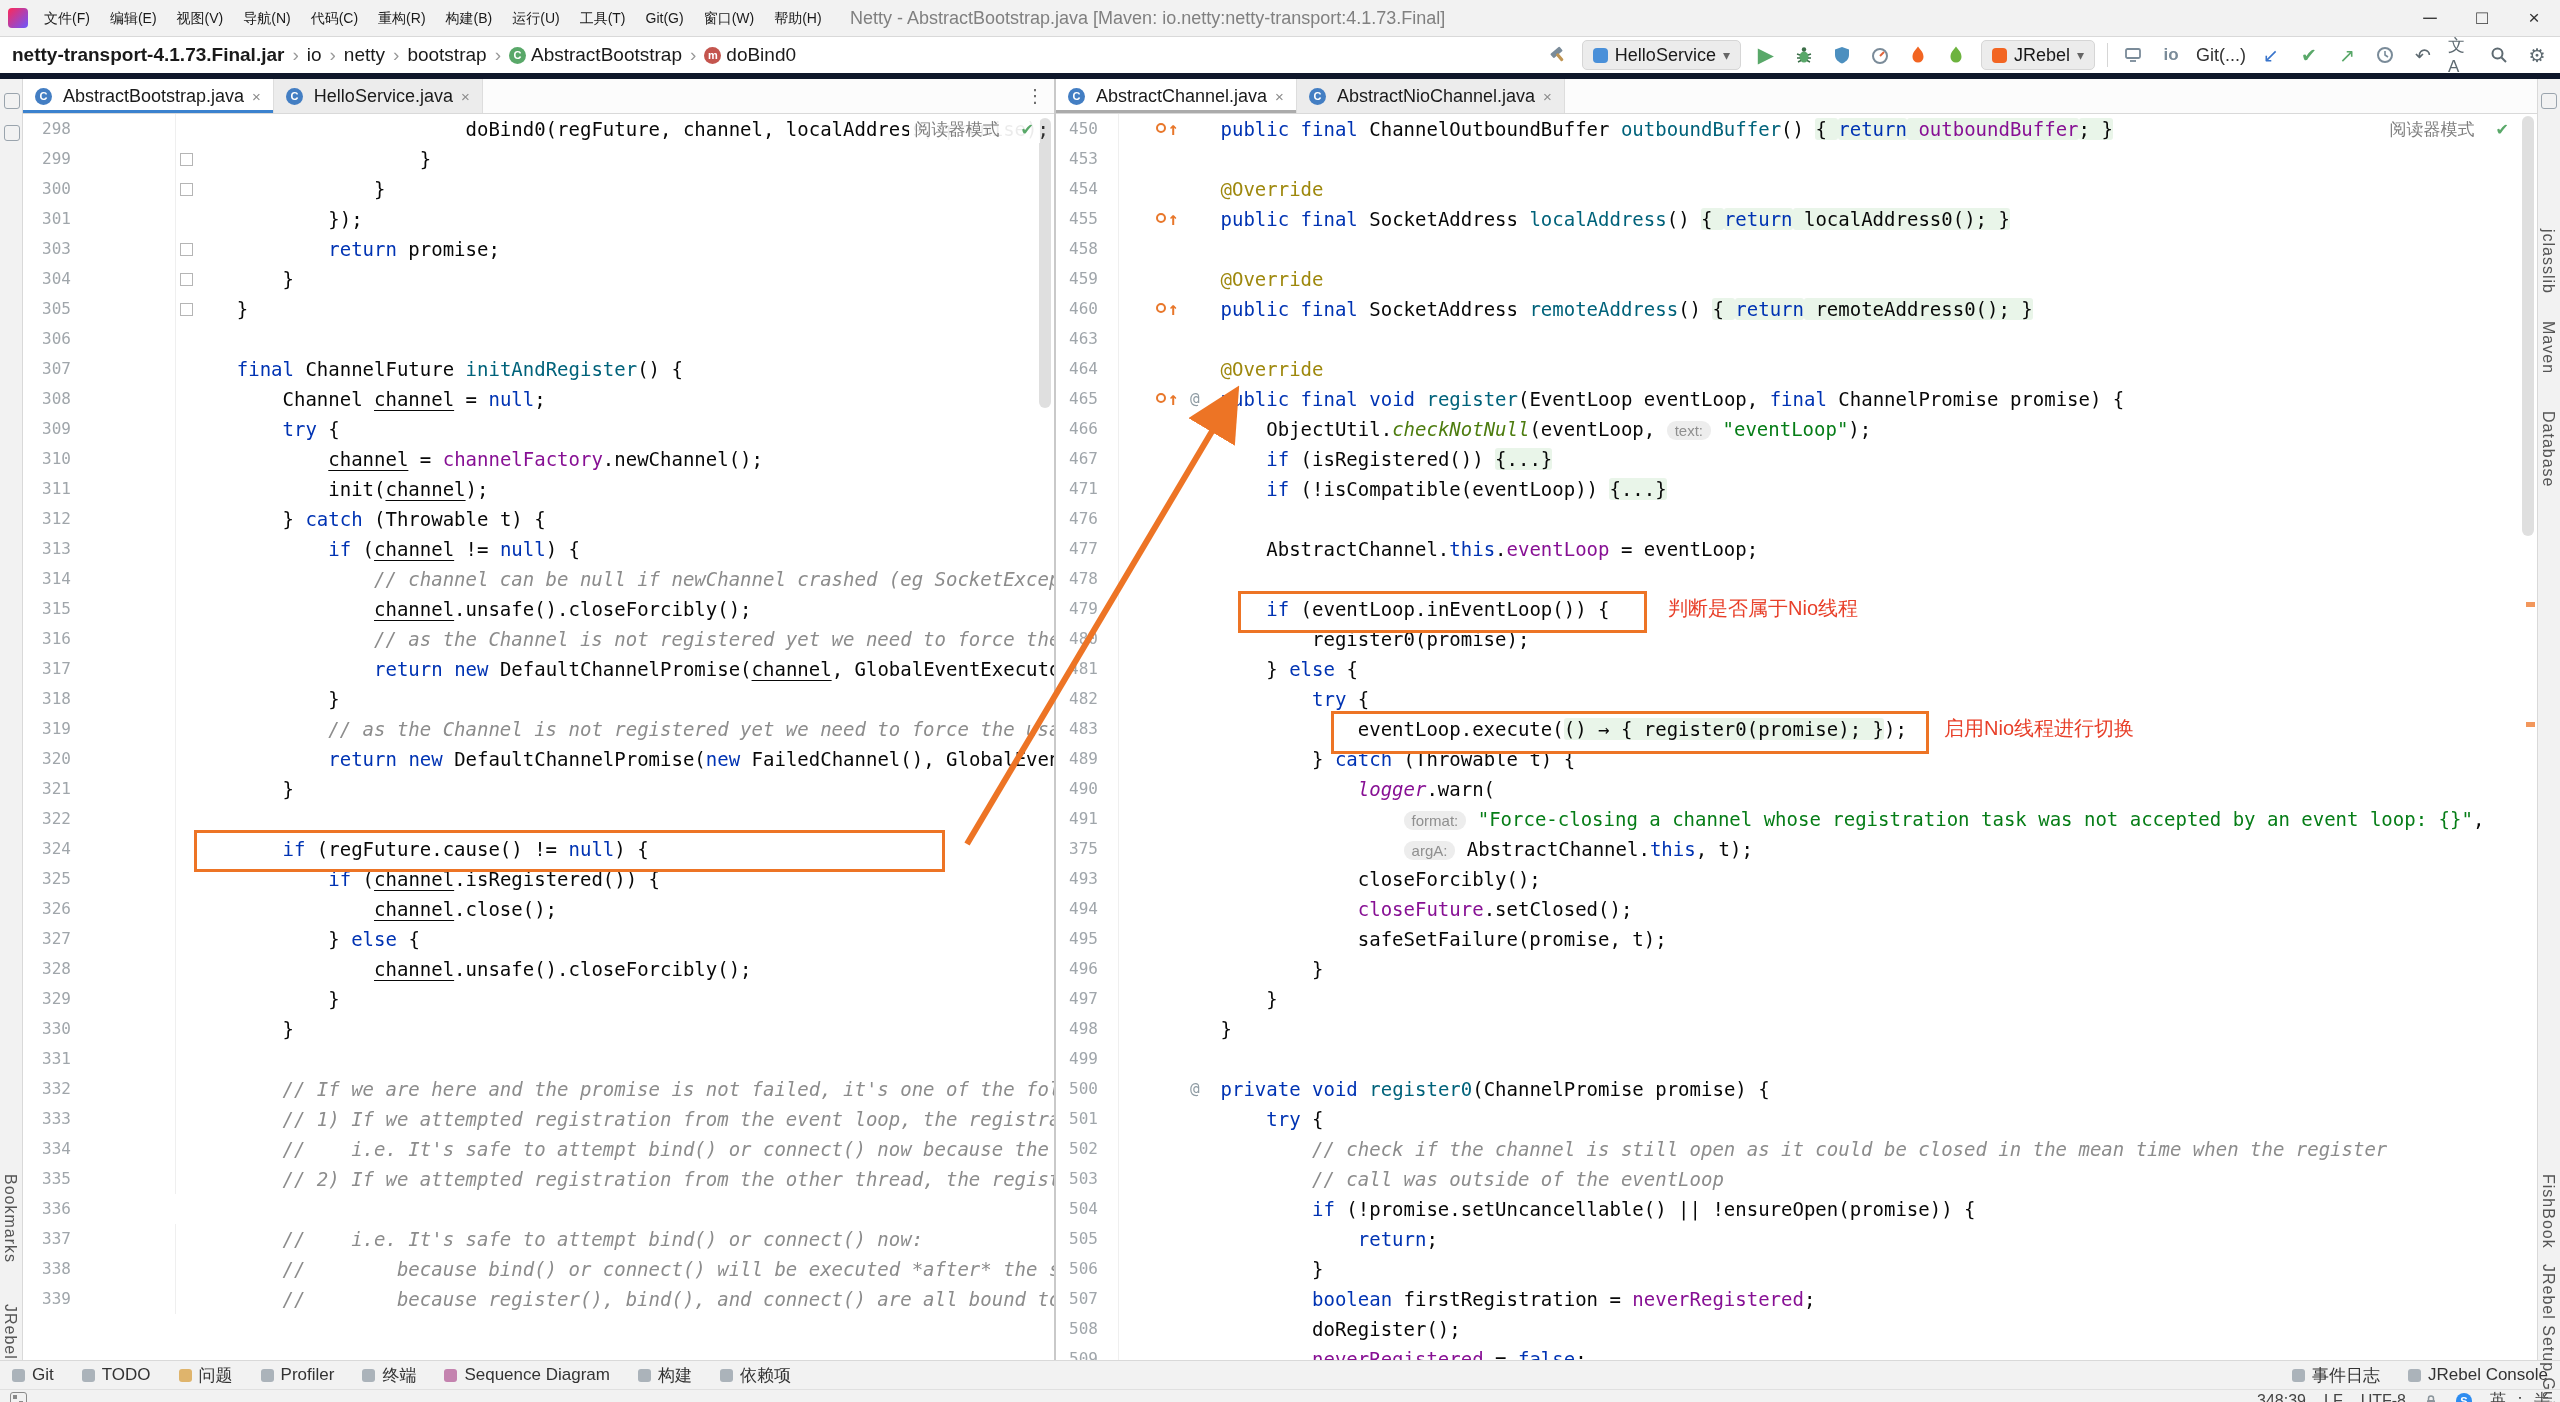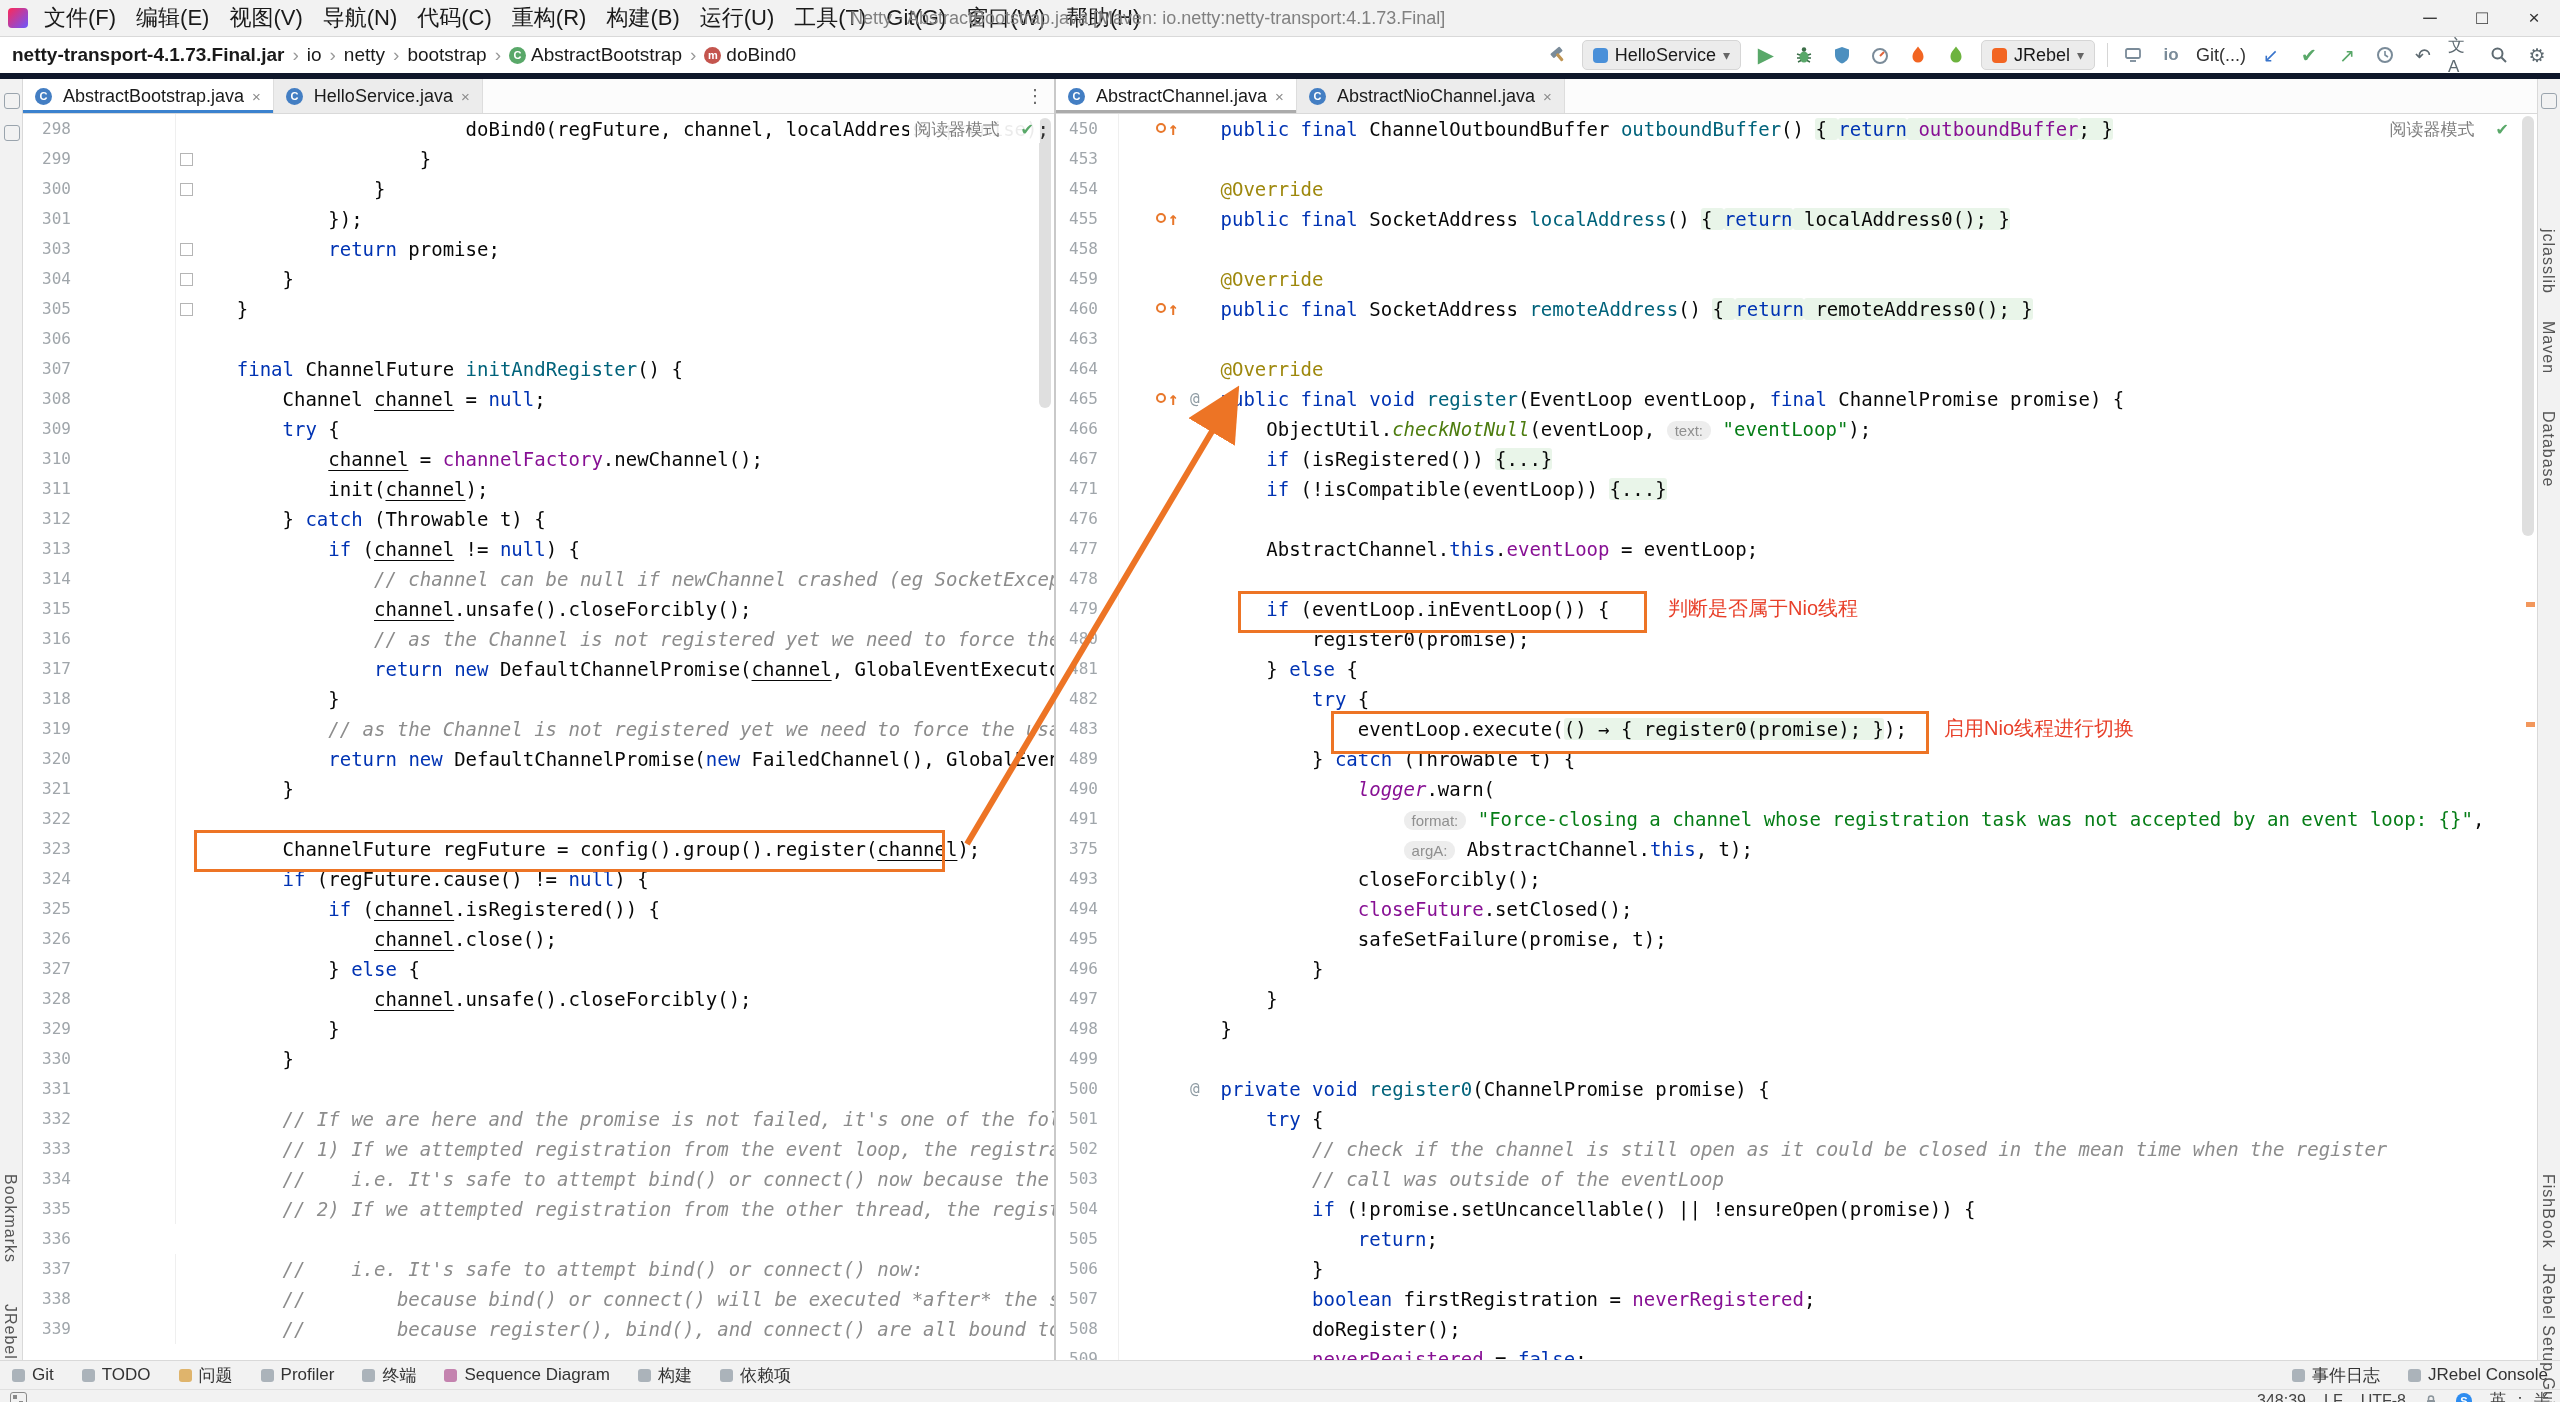--- a/index.html
+++ b/index.html
@@ -2,21 +2,21 @@
 <html><head>
 <meta charset="utf-8">
 <style>
   html,body{margin:0;padding:0;background:#888;}
   #app{position:relative;width:2560px;height:1402px;background:#fff;overflow:hidden;
        font-family:"Liberation Sans","DejaVu Sans",sans-serif;color:#1a1a1a;-webkit-font-smoothing:antialiased;}
   
   .titlebar{height:36px;background:#F2F2F2;border-bottom:1px solid #D9D9D9;display:flex;align-items:center;position:relative;}
   .appicon{width:20px;height:20px;border-radius:4px;margin:0 6px 0 8px;background:linear-gradient(135deg,#FE2857,#6B57FF);}
   .menus{display:flex;align-items:center;}
-  .menu-item{font-size:22px;padding:0 10px;line-height:36px;cursor:default;}
+  .menu-item{font-size:14px;padding:0 10px;line-height:36px;cursor:default;}
   .wtitle{position:absolute;left:850px;top:0;line-height:36px;font-size:18px;color:#808080;white-space:nowrap;}
   .wctrl{position:absolute;right:0;top:0;display:flex;}
   .wctrl span{width:52px;text-align:center;line-height:36px;font-size:19px;color:#333;}
   
   .navbar{height:36px;background:#fff;border-bottom:6px solid #0f172a;display:flex;align-items:center;justify-content:space-between;padding:0 10px;}
   .bc{display:flex;align-items:center;white-space:nowrap;}
   .bc-item{display:inline-flex;align-items:center;font-size:19px;padding:0 2px;}
   .bc-item.bold span{font-weight:bold;}
   .bc-sep{color:#9a9a9a;font-size:19px;padding:0 6px;}
   .mini-ic{display:inline-flex;width:17px;height:17px;border-radius:50%;color:#fff;font-size:11px;font-weight:bold;
@@ -278,21 +278,20 @@
               <div class="row"><span class="ln">313</span><span class="ico"></span><span class="code"><span>            </span><span class="sg-k">if</span><span class="sg-p"> (</span><span class="sg-ul">channel</span><span class="sg-p"> != </span><span class="sg-k">null</span><span class="sg-p">) {</span></span></div>
               <div class="row"><span class="ln">314</span><span class="ico"></span><span class="code"><span>                </span><span class="sg-c">// channel can be null if newChannel crashed (eg SocketException("too many open files"))</span></span></div>
               <div class="row"><span class="ln">315</span><span class="ico"></span><span class="code"><span>                </span><span class="sg-ul">channel</span><span class="sg-p">.unsafe().closeForcibly();</span></span></div>
               <div class="row"><span class="ln">316</span><span class="ico"></span><span class="code"><span>                </span><span class="sg-c">// as the Channel is not registered yet we need to force the usage of the GlobalEventExecutor</span></span></div>
               <div class="row"><span class="ln">317</span><span class="ico"></span><span class="code"><span>                </span><span class="sg-k">return</span><span class="sg-p"> </span><span class="sg-k">new</span><span class="sg-p"> DefaultChannelPromise(</span><span class="sg-ul">channel</span><span class="sg-p">, GlobalEventExecutor.</span></span></div>
               <div class="row"><span class="ln">318</span><span class="ico"></span><span class="code"><span>            </span><span class="sg-p">}</span></span></div>
               <div class="row"><span class="ln">319</span><span class="ico"></span><span class="code"><span>            </span><span class="sg-c">// as the Channel is not registered yet we need to force the usage of the GlobalEventExecutor</span></span></div>
               <div class="row"><span class="ln">320</span><span class="ico"></span><span class="code"><span>            </span><span class="sg-k">return</span><span class="sg-p"> </span><span class="sg-k">new</span><span class="sg-p"> DefaultChannelPromise(</span><span class="sg-k">new</span><span class="sg-p"> FailedChannel(), GlobalEventExecutor.</span></span></div>
               <div class="row"><span class="ln">321</span><span class="ico"></span><span class="code"><span>        </span><span class="sg-p">}</span></span></div>
               <div class="row"><span class="ln">322</span><span class="ico"></span><span class="code"><span></span></span></div>
-              <div class="row"><span class="ln">323</span><span class="ico"></span><span class="code"><span>        </span><span class="sg-p">ChannelFuture regFuture = config().group().register(</span><span class="sg-ul">channel</span><span class="sg-p">);</span></span></div>
               <div class="row"><span class="ln">324</span><span class="ico"></span><span class="code"><span>        </span><span class="sg-k">if</span><span class="sg-p"> (regFuture.cause() != </span><span class="sg-k">null</span><span class="sg-p">) {</span></span></div>
               <div class="row"><span class="ln">325</span><span class="ico"></span><span class="code"><span>            </span><span class="sg-k">if</span><span class="sg-p"> (</span><span class="sg-ul">channel</span><span class="sg-p">.isRegistered()) {</span></span></div>
               <div class="row"><span class="ln">326</span><span class="ico"></span><span class="code"><span>                </span><span class="sg-ul">channel</span><span class="sg-p">.close();</span></span></div>
               <div class="row"><span class="ln">327</span><span class="ico"></span><span class="code"><span>            </span><span class="sg-p">} </span><span class="sg-k">else</span><span class="sg-p"> {</span></span></div>
               <div class="row"><span class="ln">328</span><span class="ico"></span><span class="code"><span>                </span><span class="sg-ul">channel</span><span class="sg-p">.unsafe().closeForcibly();</span></span></div>
               <div class="row"><span class="ln">329</span><span class="ico"></span><span class="code"><span>            </span><span class="sg-p">}</span></span></div>
               <div class="row"><span class="ln">330</span><span class="ico"></span><span class="code"><span>        </span><span class="sg-p">}</span></span></div>
               <div class="row"><span class="ln">331</span><span class="ico"></span><span class="code"><span></span></span></div>
               <div class="row"><span class="ln">332</span><span class="ico"></span><span class="code"><span>        </span><span class="sg-c">// If we are here and the promise is not failed, it's one of the following cases:</span></span></div>
               <div class="row"><span class="ln">333</span><span class="ico"></span><span class="code"><span>        </span><span class="sg-c">// 1) If we attempted registration from the event loop, the registration has been completed at this point.</span></span></div>

